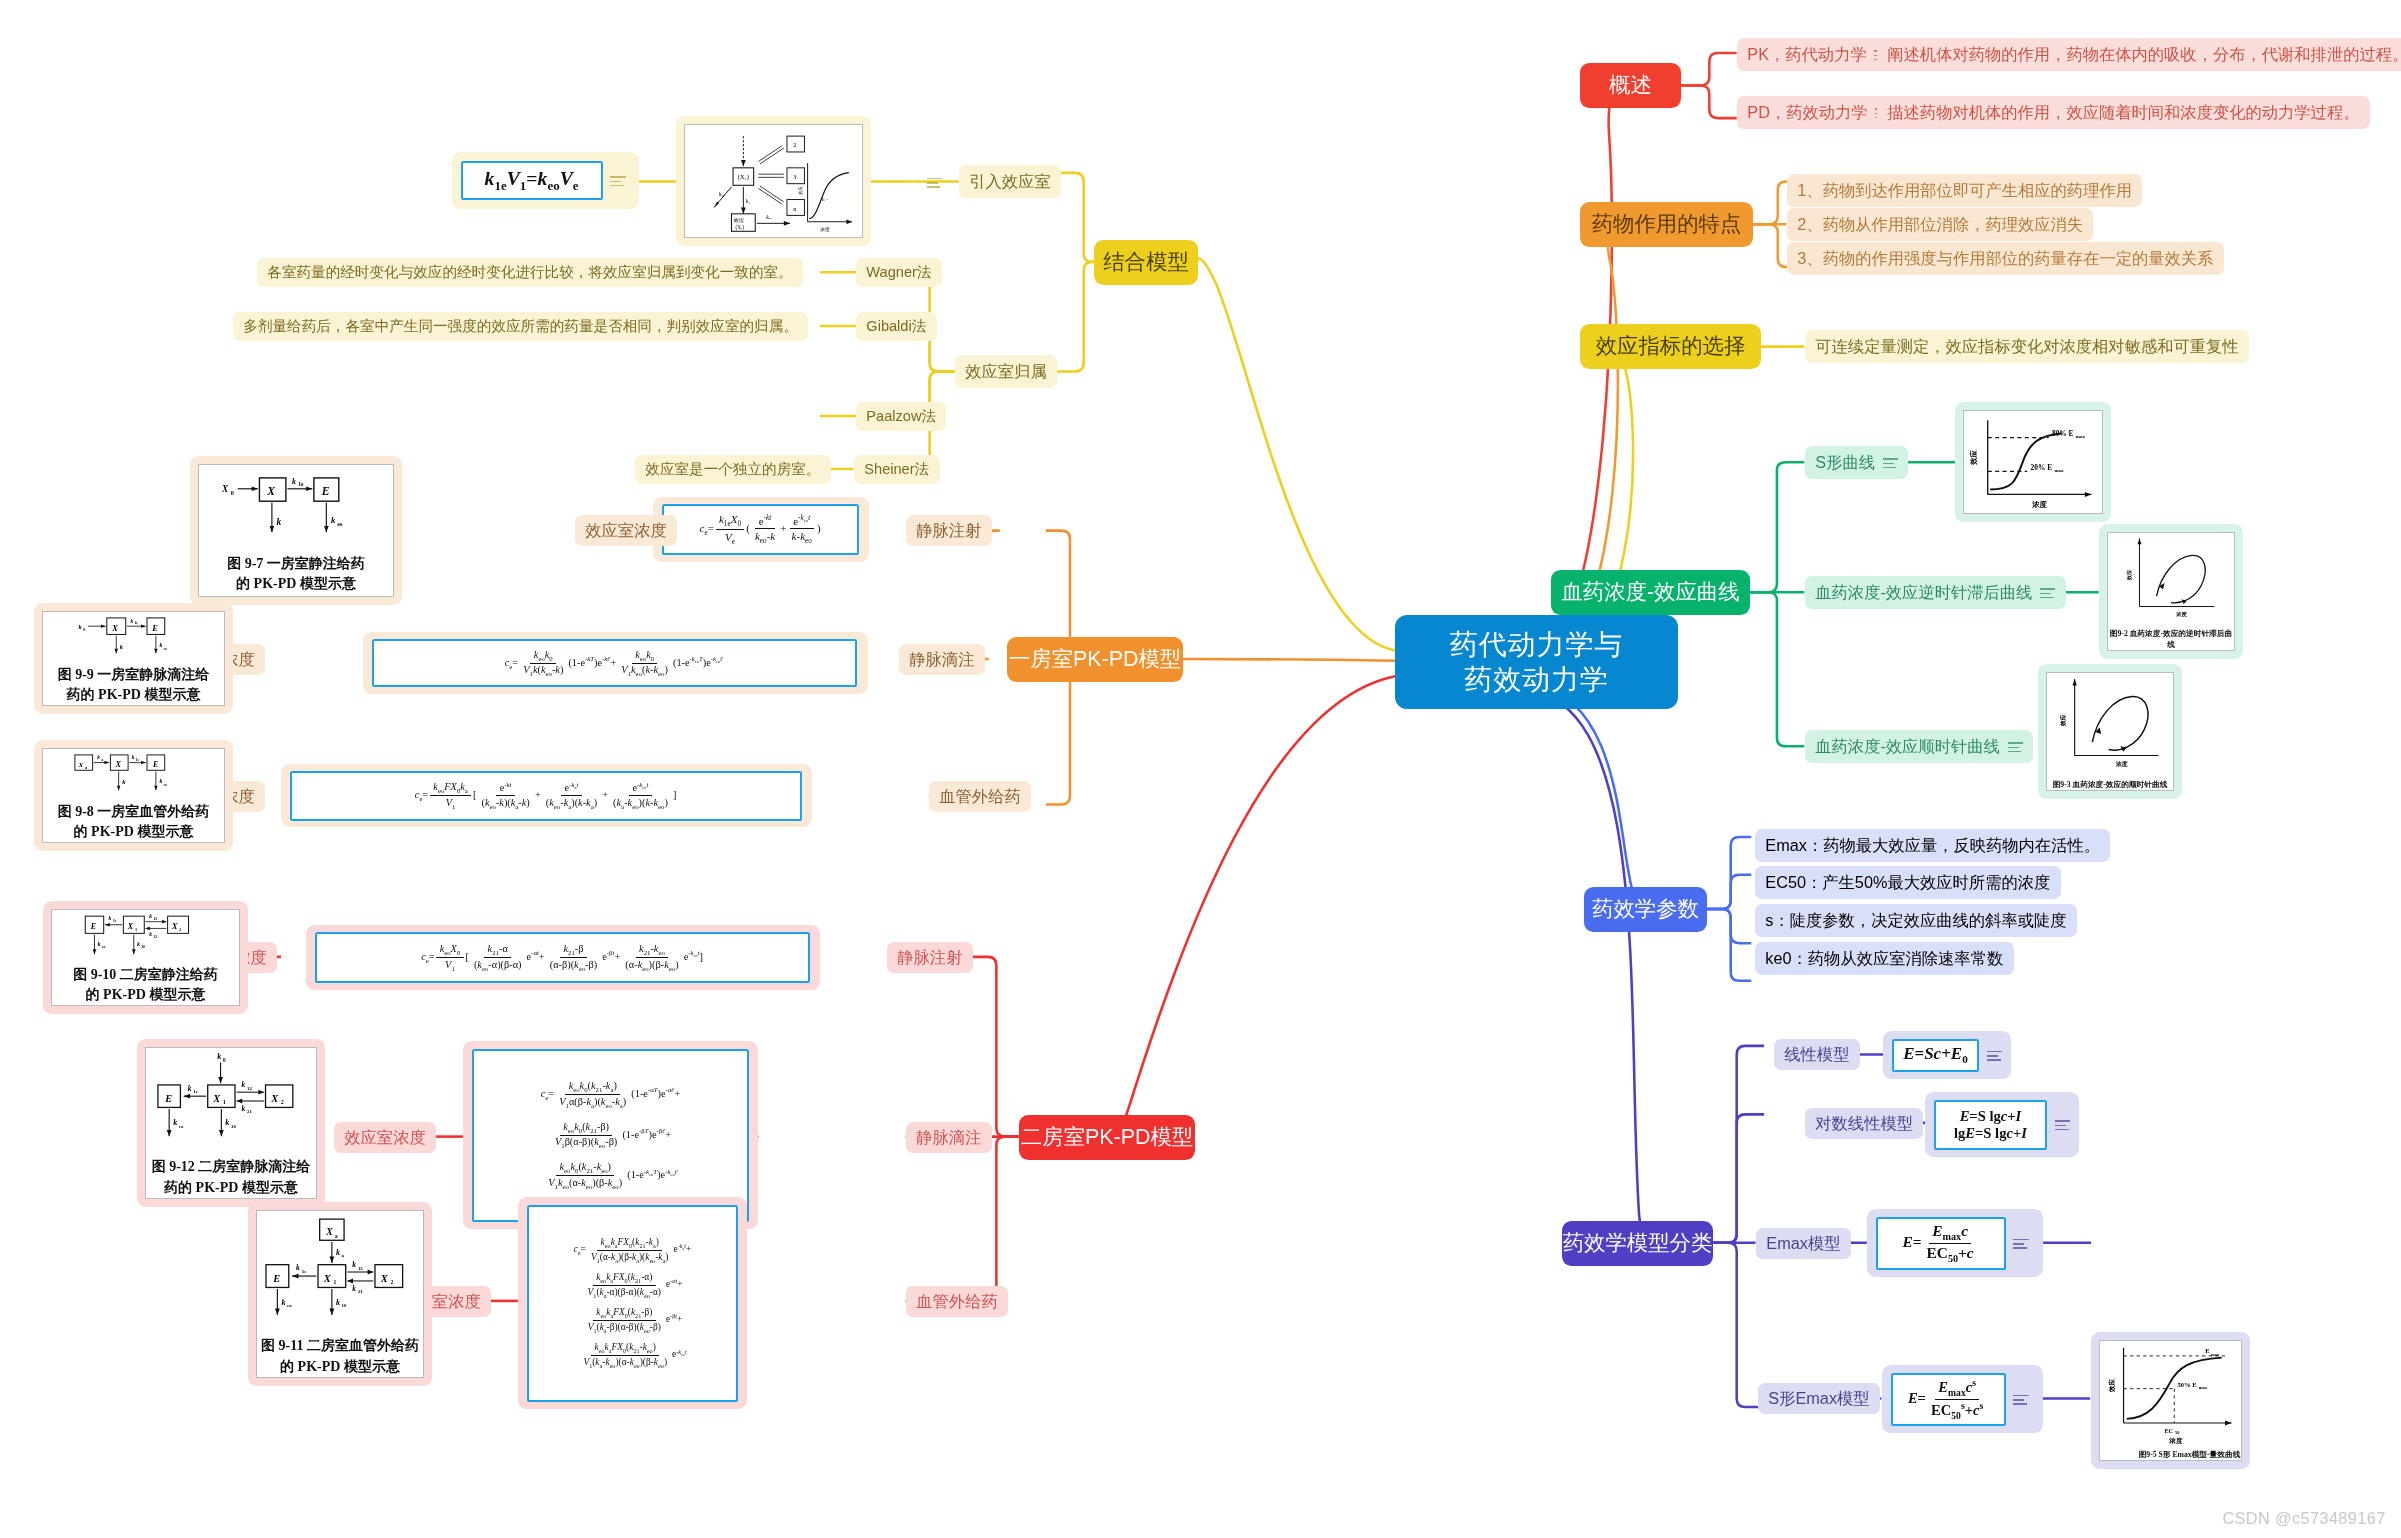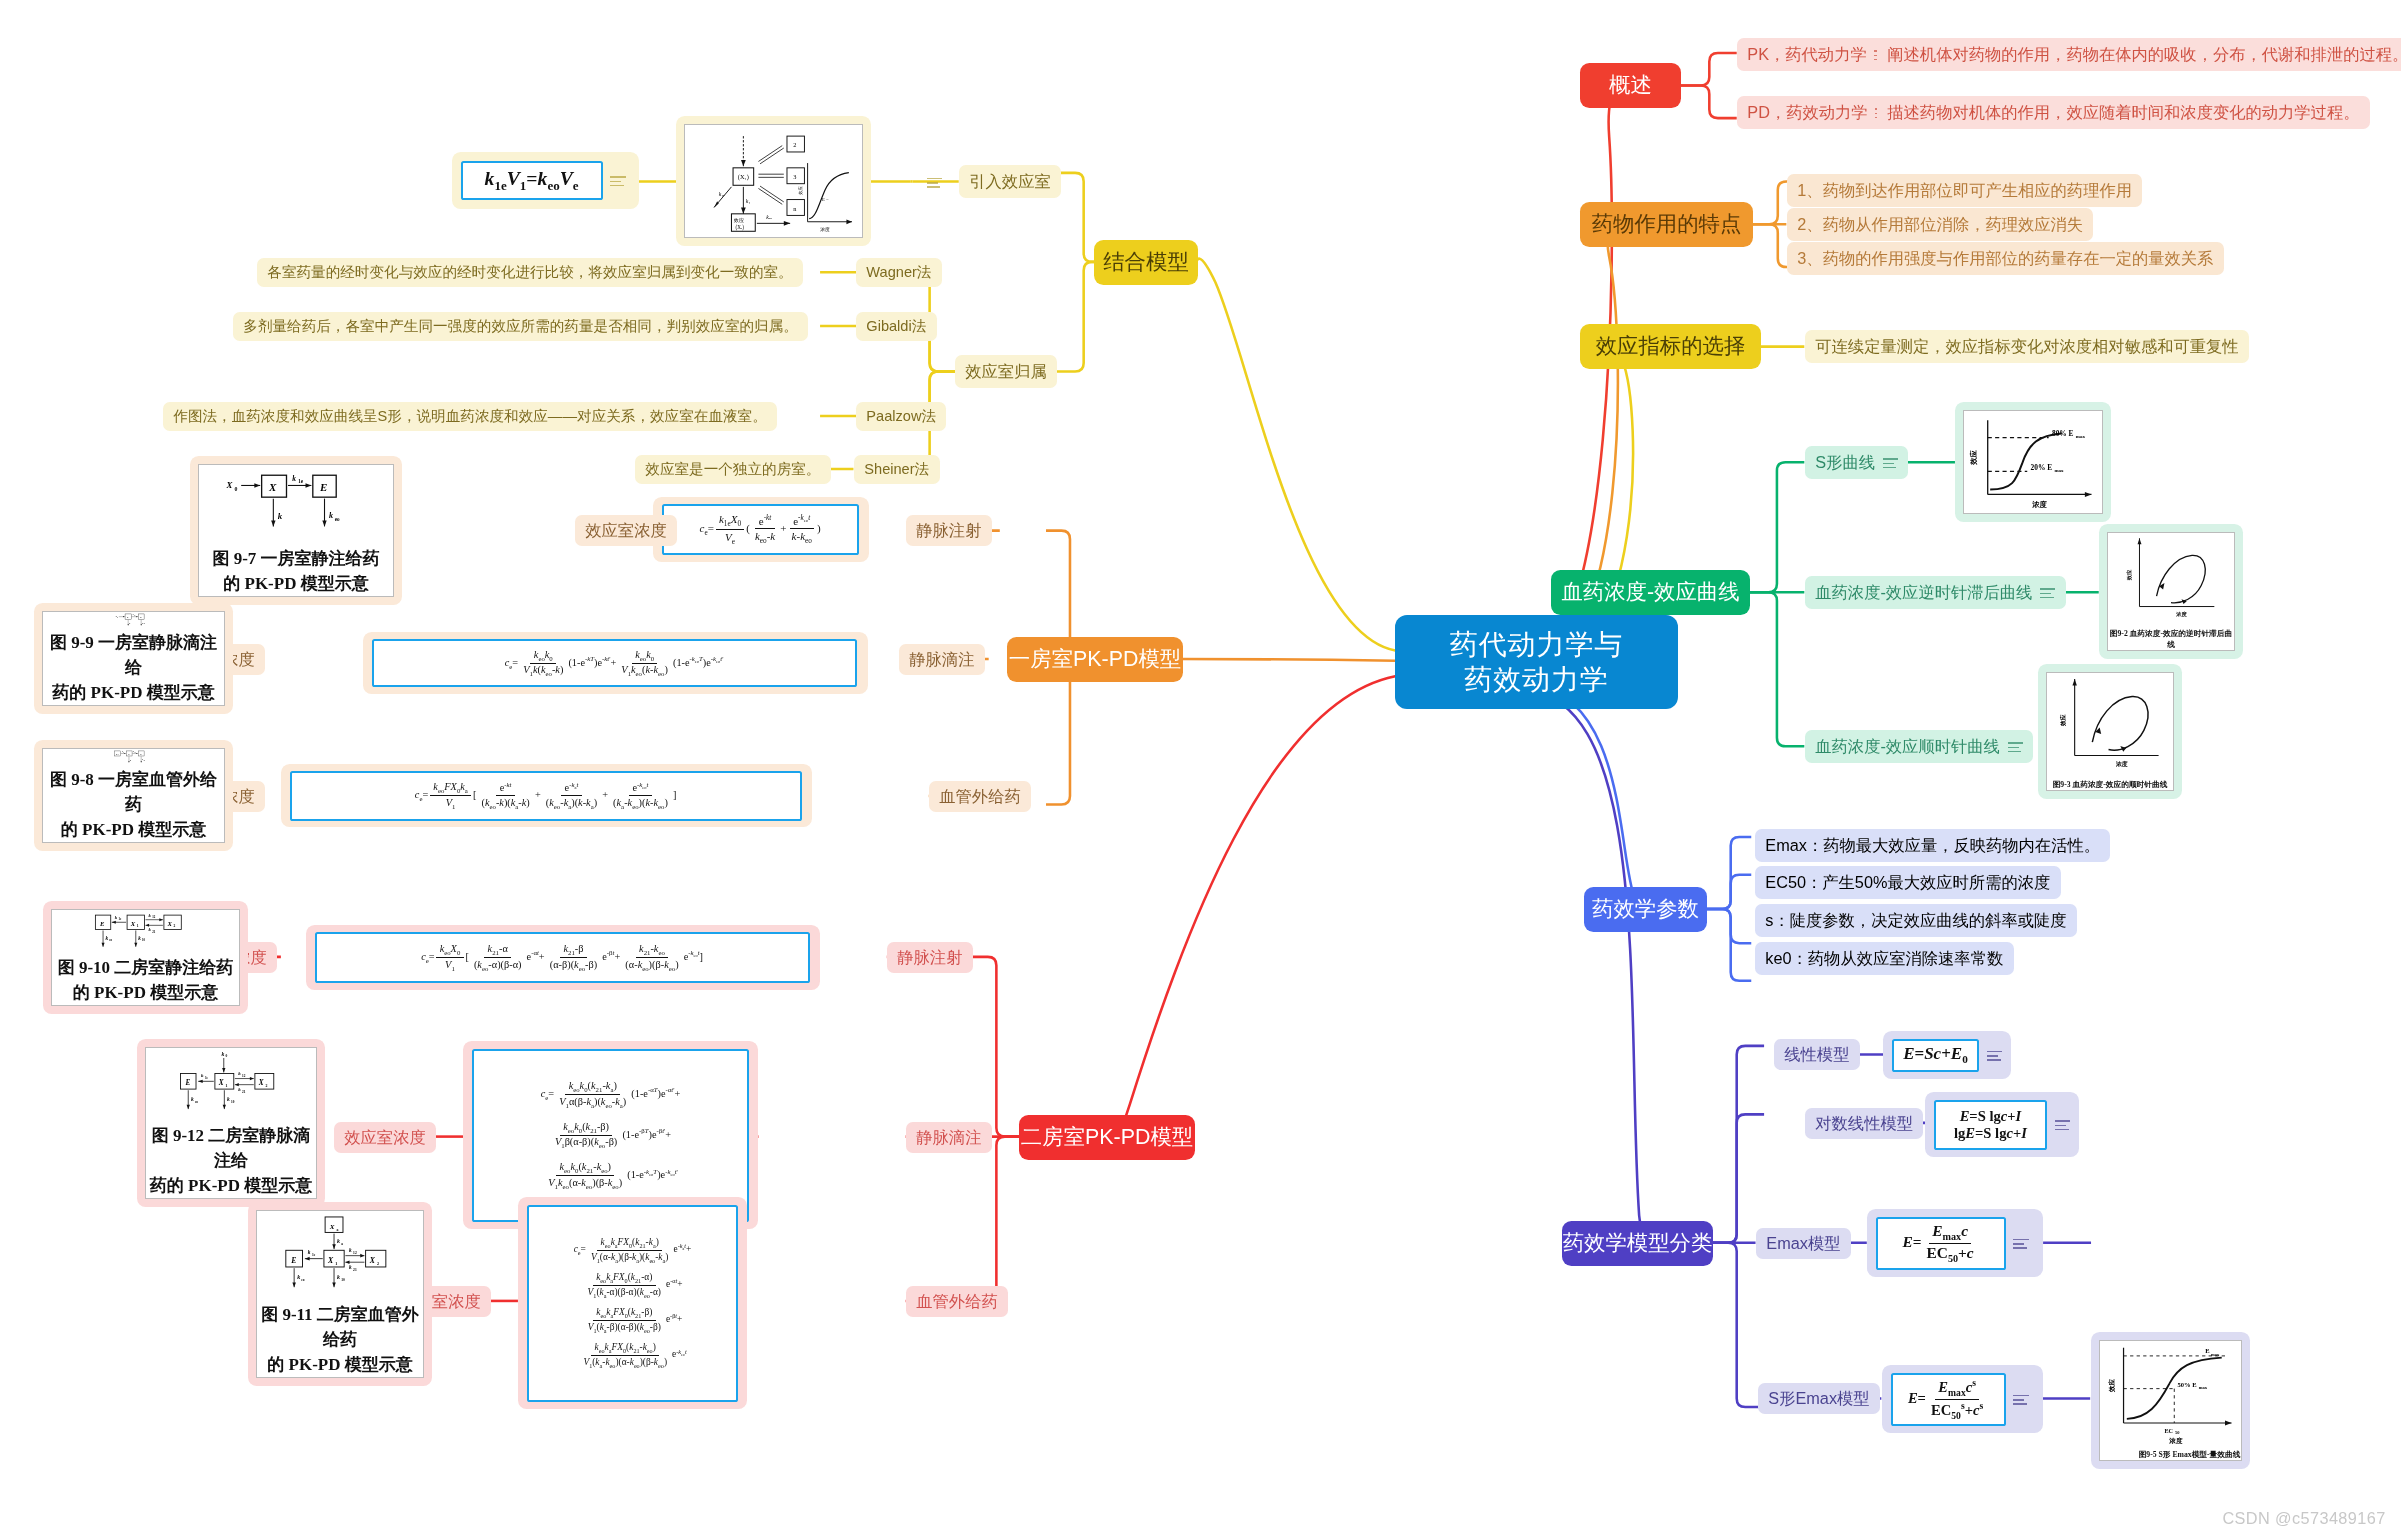--- a/index.html
+++ b/index.html
@@ -68,21 +68,21 @@
 
   
   .pic { position:absolute; border-radius:8.6px; padding:7.7px; }
   .pic.org { background:#fbe9d8; }
   .pic.pnk { background:#fbd9d9; }
   .pic.yel { background:#faf3d4; }
   .pic.grn { background:#d7f2e6; }
   .pic.vio { background:#dcdcf2; }
   .pic .inner { background:#fff; border:0.9px solid #bbb; width:100%; height:100%;
                 display:flex; flex-direction:column; align-items:center; justify-content:center; }
-  .cap { font-family:"Liberation Serif","DejaVu Serif",serif; font-size:17px; color:#111;
+  .cap { font-family:"Liberation Serif","DejaVu Serif",serif; font-size:14px; color:#111;
          text-align:center; line-height:1.45; margin-top:3.4px; font-weight:bold; }
 
   .watermark { position:absolute; right:15.4px; bottom:10.3px; color:#c8c8c8;
                font-size:16.3px; letter-spacing:0.4px; }
 
   
   .frac { display:inline-flex; flex-direction:column; align-items:center; vertical-align:middle;
           margin:0 1.7px; }
   .frac .num { border-bottom:1.1px solid #111; padding:0 3.4px 0.9px; }
   .frac .den { padding:0.9px 3.4px 0; }
@@ -500,23 +500,20 @@
 <div class="node chip yel small" style="left:856px; top:312px; height:29px;">
   <span>Gibaldi法</span>
 </div>
 <div class="node chip yel small" style="left:233px; top:312px; height:29px;">
   <span>多剂量给药后，各室中产生同一强度的效应所需的药量是否相同，判别效应室的归属。</span>
 </div>
 
 <div class="node chip yel small" style="left:856px; top:402px; height:29px;">
   <span>Paalzow法</span>
 </div>
-<div class="node chip yel small" style="left:163px; top:402px; height:29px;">
-  <span>作图法，血药浓度和效应曲线呈S形，说明血药浓度和效应——对应关系，效应室在血液室。</span>
-</div>
 
 <div class="node chip yel small" style="left:854px; top:455px; height:29px;">
   <span>Sheiner法</span>
 </div>
 <div class="node chip yel small" style="left:635px; top:455px; height:29px;">
   <span>效应室是一个独立的房室。</span>
 </div>
 
 <div class="node b1 orange2" style="left:1007px; top:637px; width:176px; height:45px;">
   <span>一房室PK-PD模型</span>

